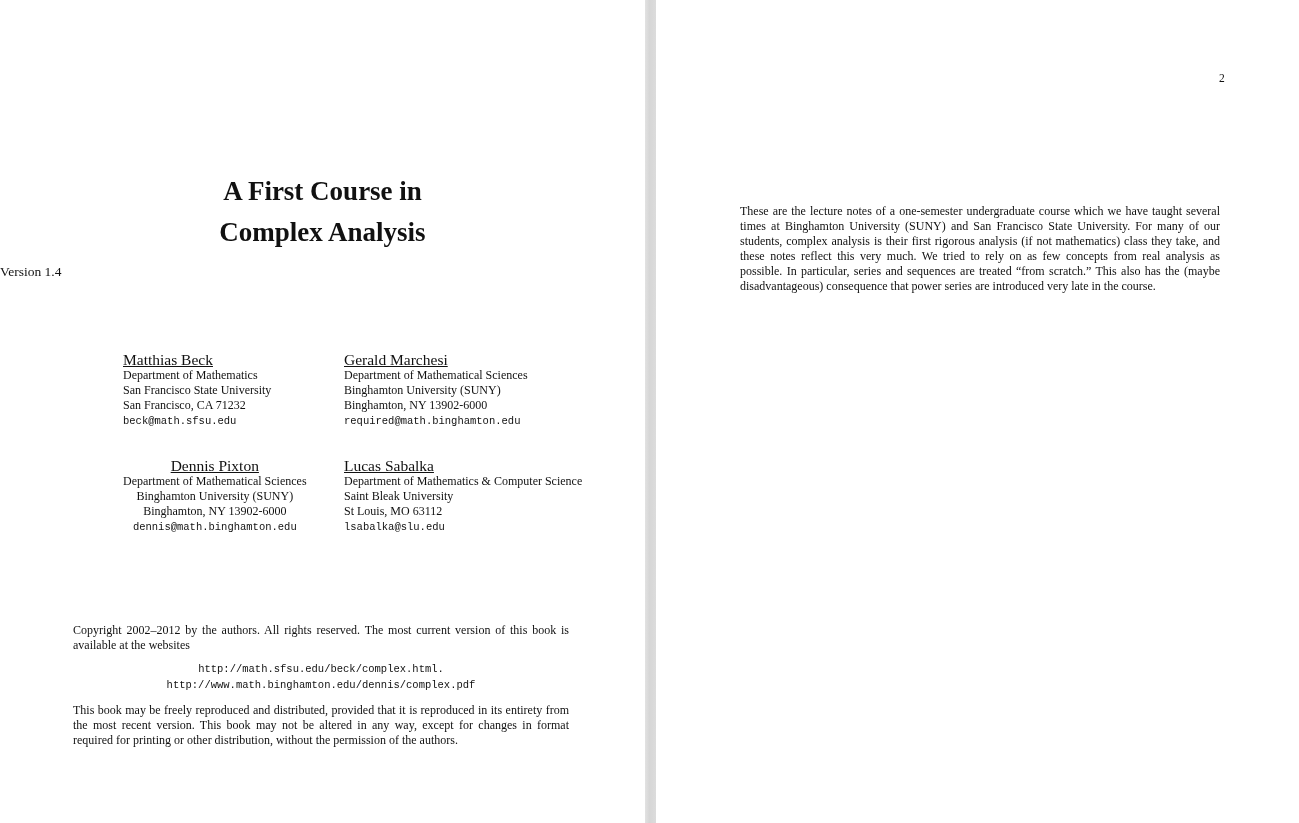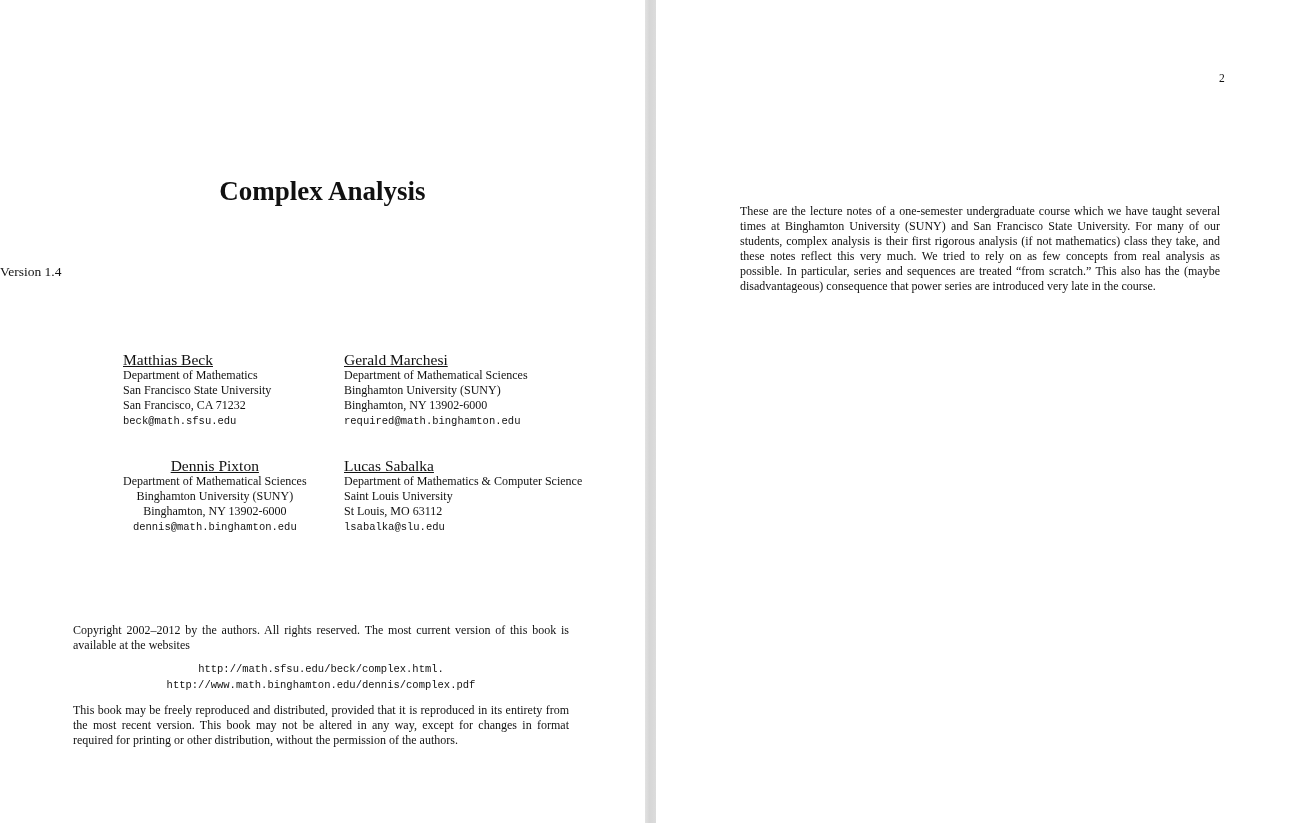--- a/index.html
+++ b/index.html
@@ -27,20 +27,21 @@
   .pagenum { position:absolute; left:563px; top:72px; font-size:11.5px; }
   .body2 { position:absolute; left:76px; width:496px; top:196px; font-size:12px; line-height:15px; text-align:justify; }
   .body2 p { margin:8px; }
   .body2 p + p { text-indent:18px; }
 </style>
 </head>
 <body>
 
 <div class="page serif" id="page1">
   <div class="title">
+    <div>A First Course in</div>
     <div>Complex Analysis</div>
   </div>
   <div class="version">Version 1.4</div>
 
   <div class="author" style="left:123px;top:351px;">
     <div class="name">Matthias Beck</div>
     <div>Department of Mathematics</div>
     <div>San Francisco State University</div>
     <div>San Francisco, CA 71232</div>
     <div class="email mono">beck@math.sfsu.edu</div>
@@ -55,21 +56,21 @@
   <div class="author" style="left:123px;top:457px;text-align:center;">
     <div class="name">Dennis Pixton</div>
     <div>Department of Mathematical Sciences</div>
     <div>Binghamton University (SUNY)</div>
     <div>Binghamton, NY 13902-6000</div>
     <div class="email mono">dennis@math.binghamton.edu</div>
   </div>
   <div class="author" style="left:344px;top:457px;">
     <div class="name">Lucas Sabalka</div>
     <div>Department of Mathematics &amp; Computer Science</div>
-    <div>Saint Louis University</div>
+    <div>Saint Bleak University</div>
     <div>St Louis, MO 63112</div>
     <div class="email mono">lsabalka@slu.edu</div>
   </div>
 
   <div class="copyright" style="top:623px;">Copyright 2002–2012 by the authors.  All rights reserved.  The most current version of this book is available at the websites</div>
   <div class="urls mono">
     <div>http://math.sfsu.edu/beck/complex.html.</div>
     <div>http://www.math.binghamton.edu/dennis/complex.pdf</div>
   </div>
   <div class="copyright" style="top:703px;">This book may be freely reproduced and distributed, provided that it is reproduced in its entirety from the most recent version.  This book may not be altered in any way, except for changes in format required for printing or other distribution, without the permission of the authors.</div>

